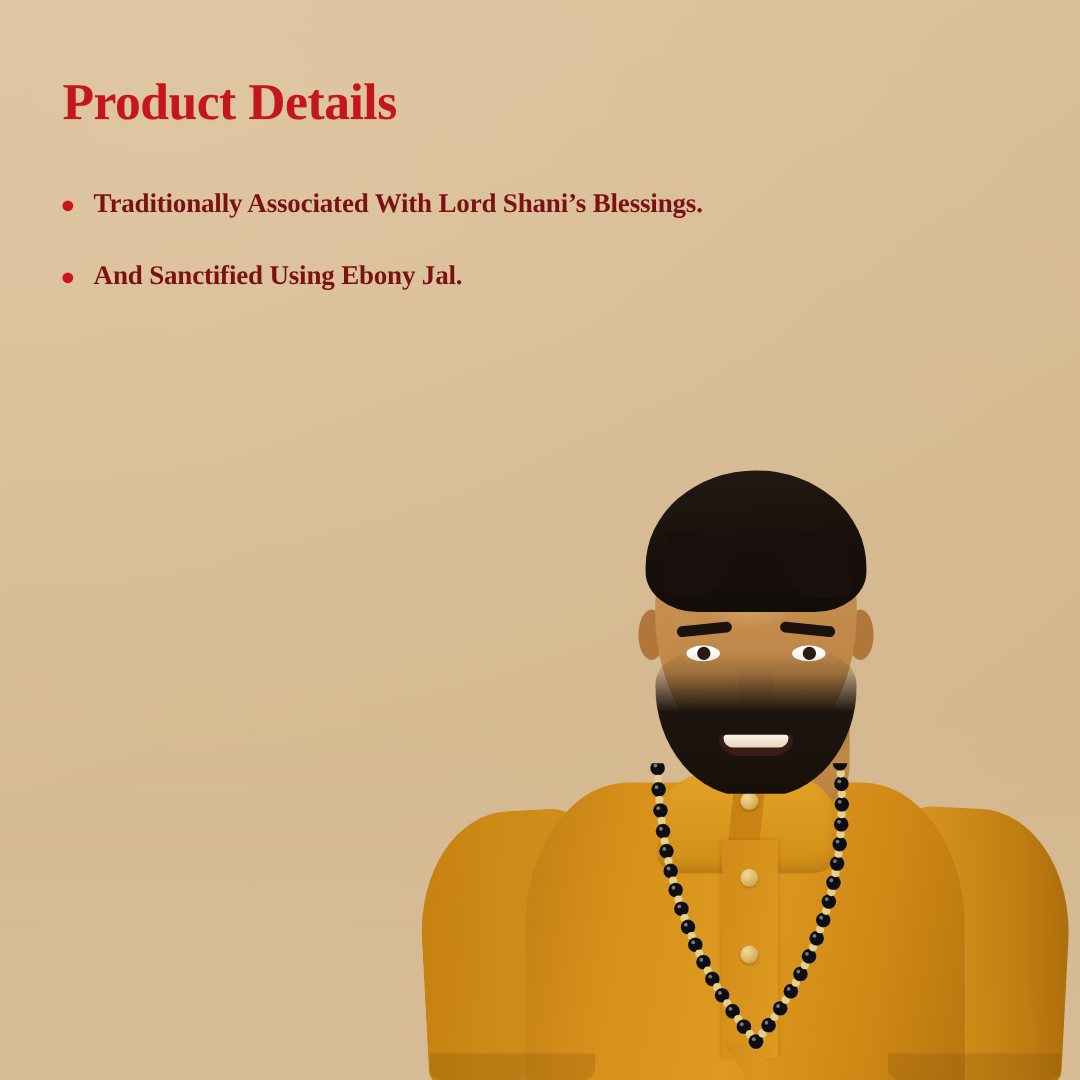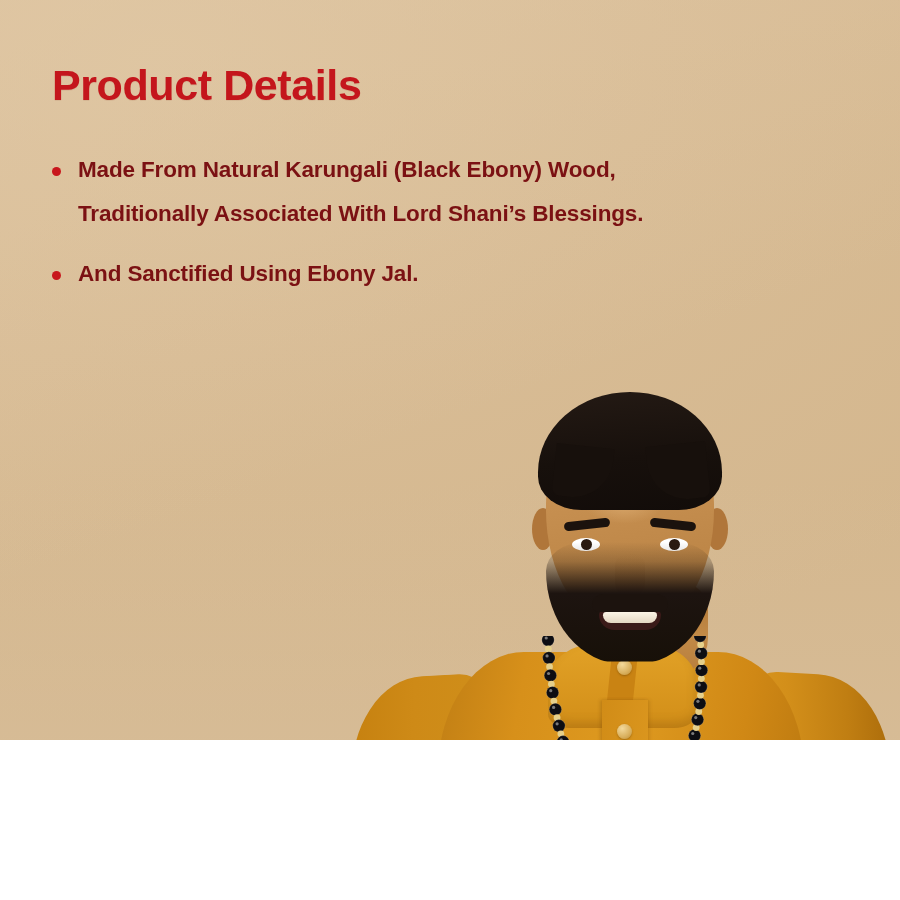--- a/index.html
+++ b/index.html
@@ -4,23 +4,23 @@
 <style>
   html, body {
     margin: 0;
     padding: 0;
     background: #ffffff;
   }
 
   .canvas {
     position: relative;
     width: 900px;
-    height: 740px;
+    height: 900px;
     overflow: hidden;
-    font-family: Liberation Sans, sans-serif;
+    font-family: Liberation Serif, serif;
     background: #D9BE97;
   }
 
   
   .bg-base {
     position: absolute;
     inset: 0;
     background:
       radial-gradient(120% 90% at 18% 8%, #DCC29C 0%, #D8BC95 45%, #D4B78E 100%);
   }
@@ -370,21 +370,20 @@
   <div class="bg-warm-wash"></div>
 
   <div class="text-block">
 
     <h1 class="page-title">Product Details</h1>
 
     <ul class="bullet-list">
 
       <li class="bullet-item loose">
         <span class="bullet-dot"></span>
-        <span class="bullet-line">Made From Natural Karungali (Black Ebony) Wood,</span>
         <span class="bullet-line">Traditionally Associated With Lord Shani’s Blessings.</span>
       </li>
 
       <li class="bullet-item tight">
         <span class="bullet-dot"></span>
         <span class="bullet-line">And Sanctified Using Ebony Jal.</span>
       </li>
 
     </ul>
   </div>

